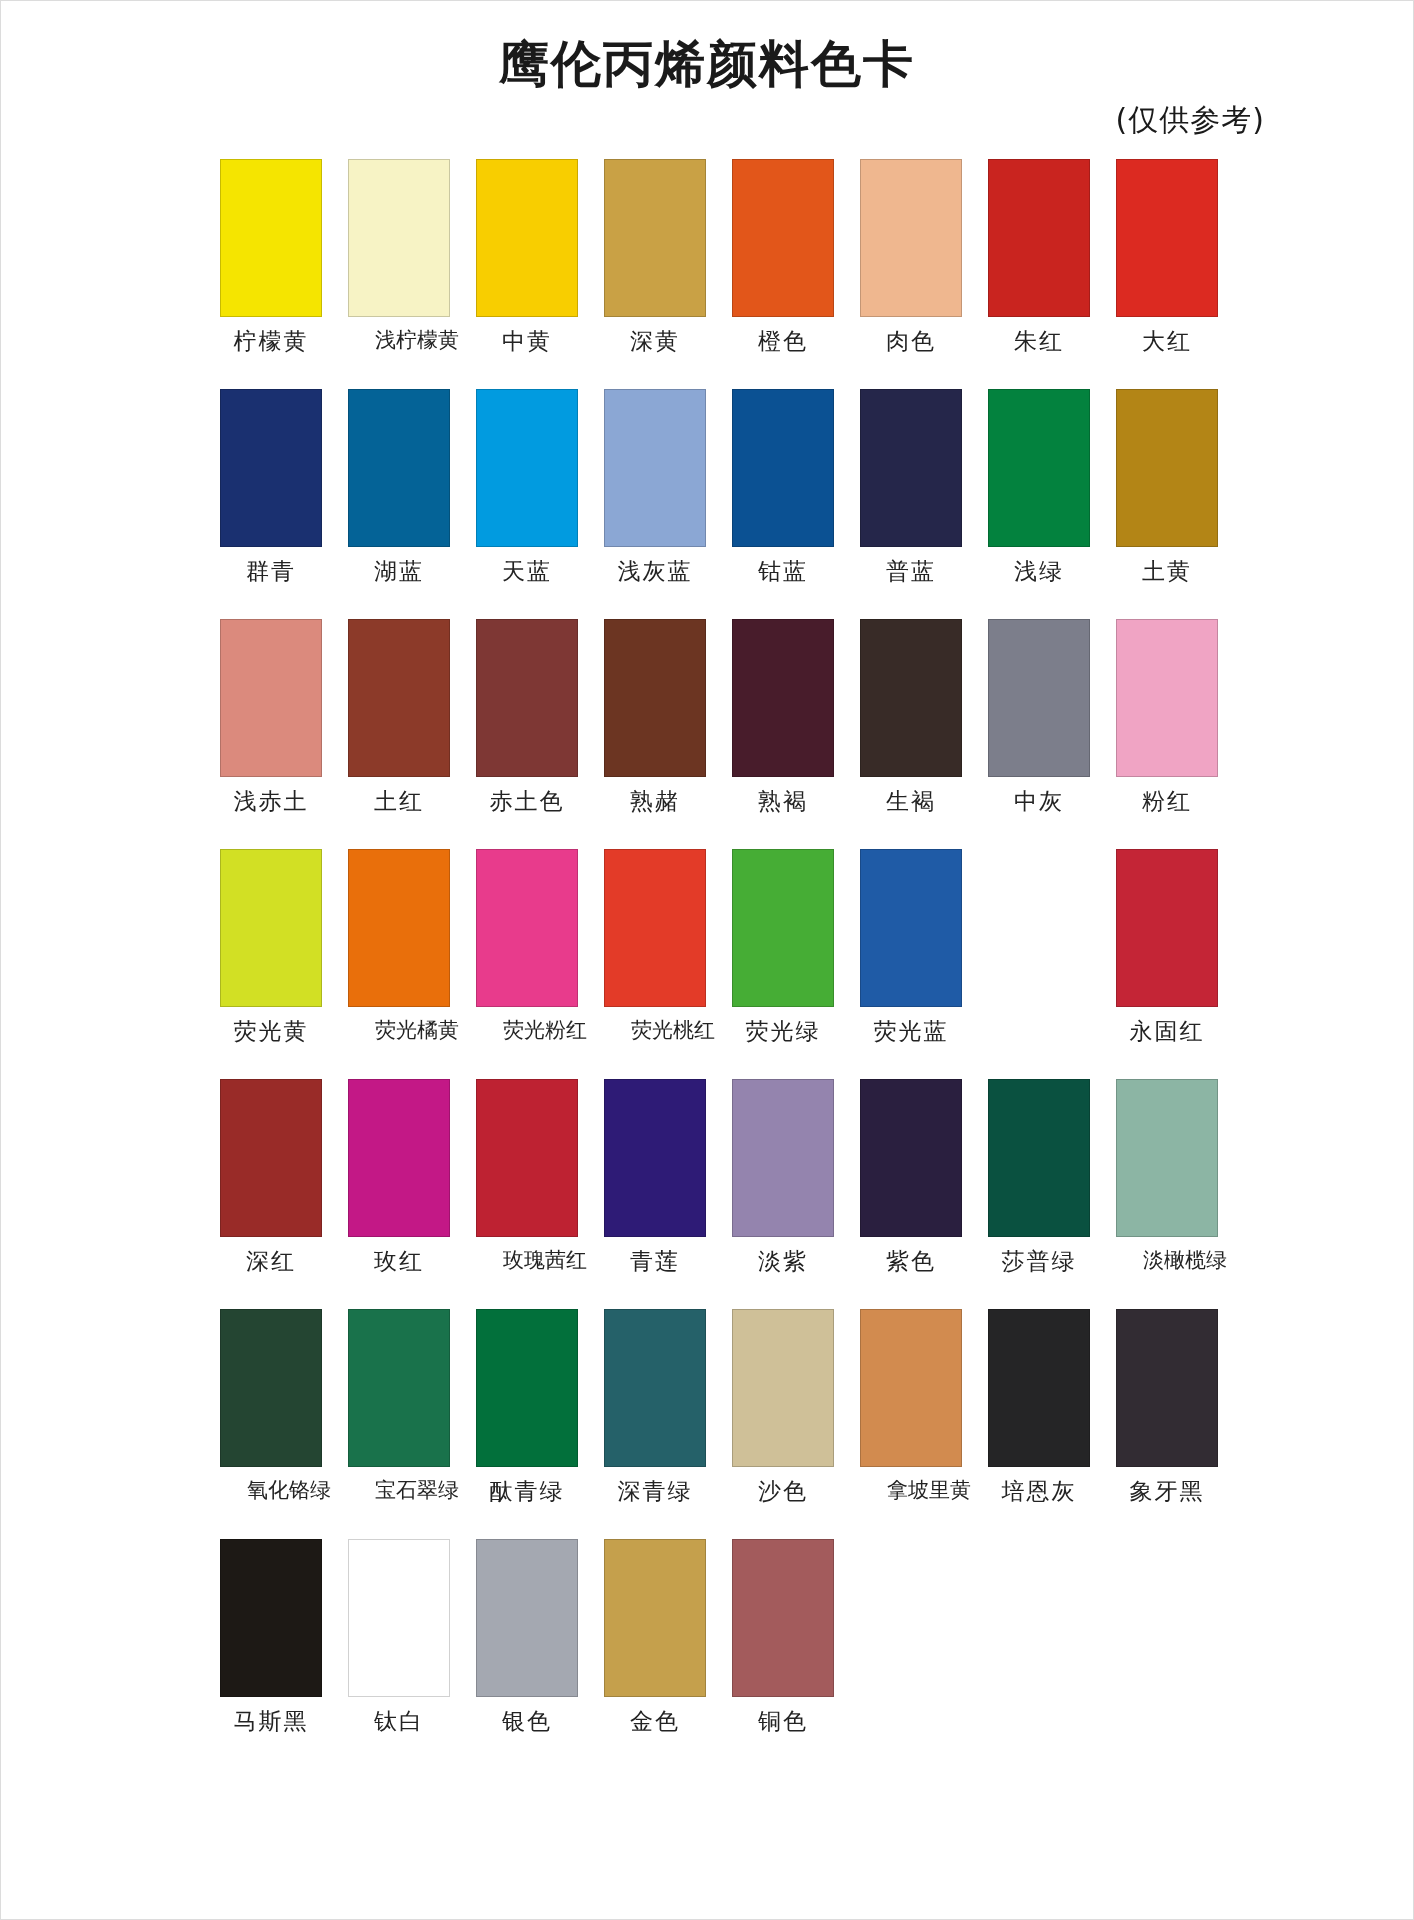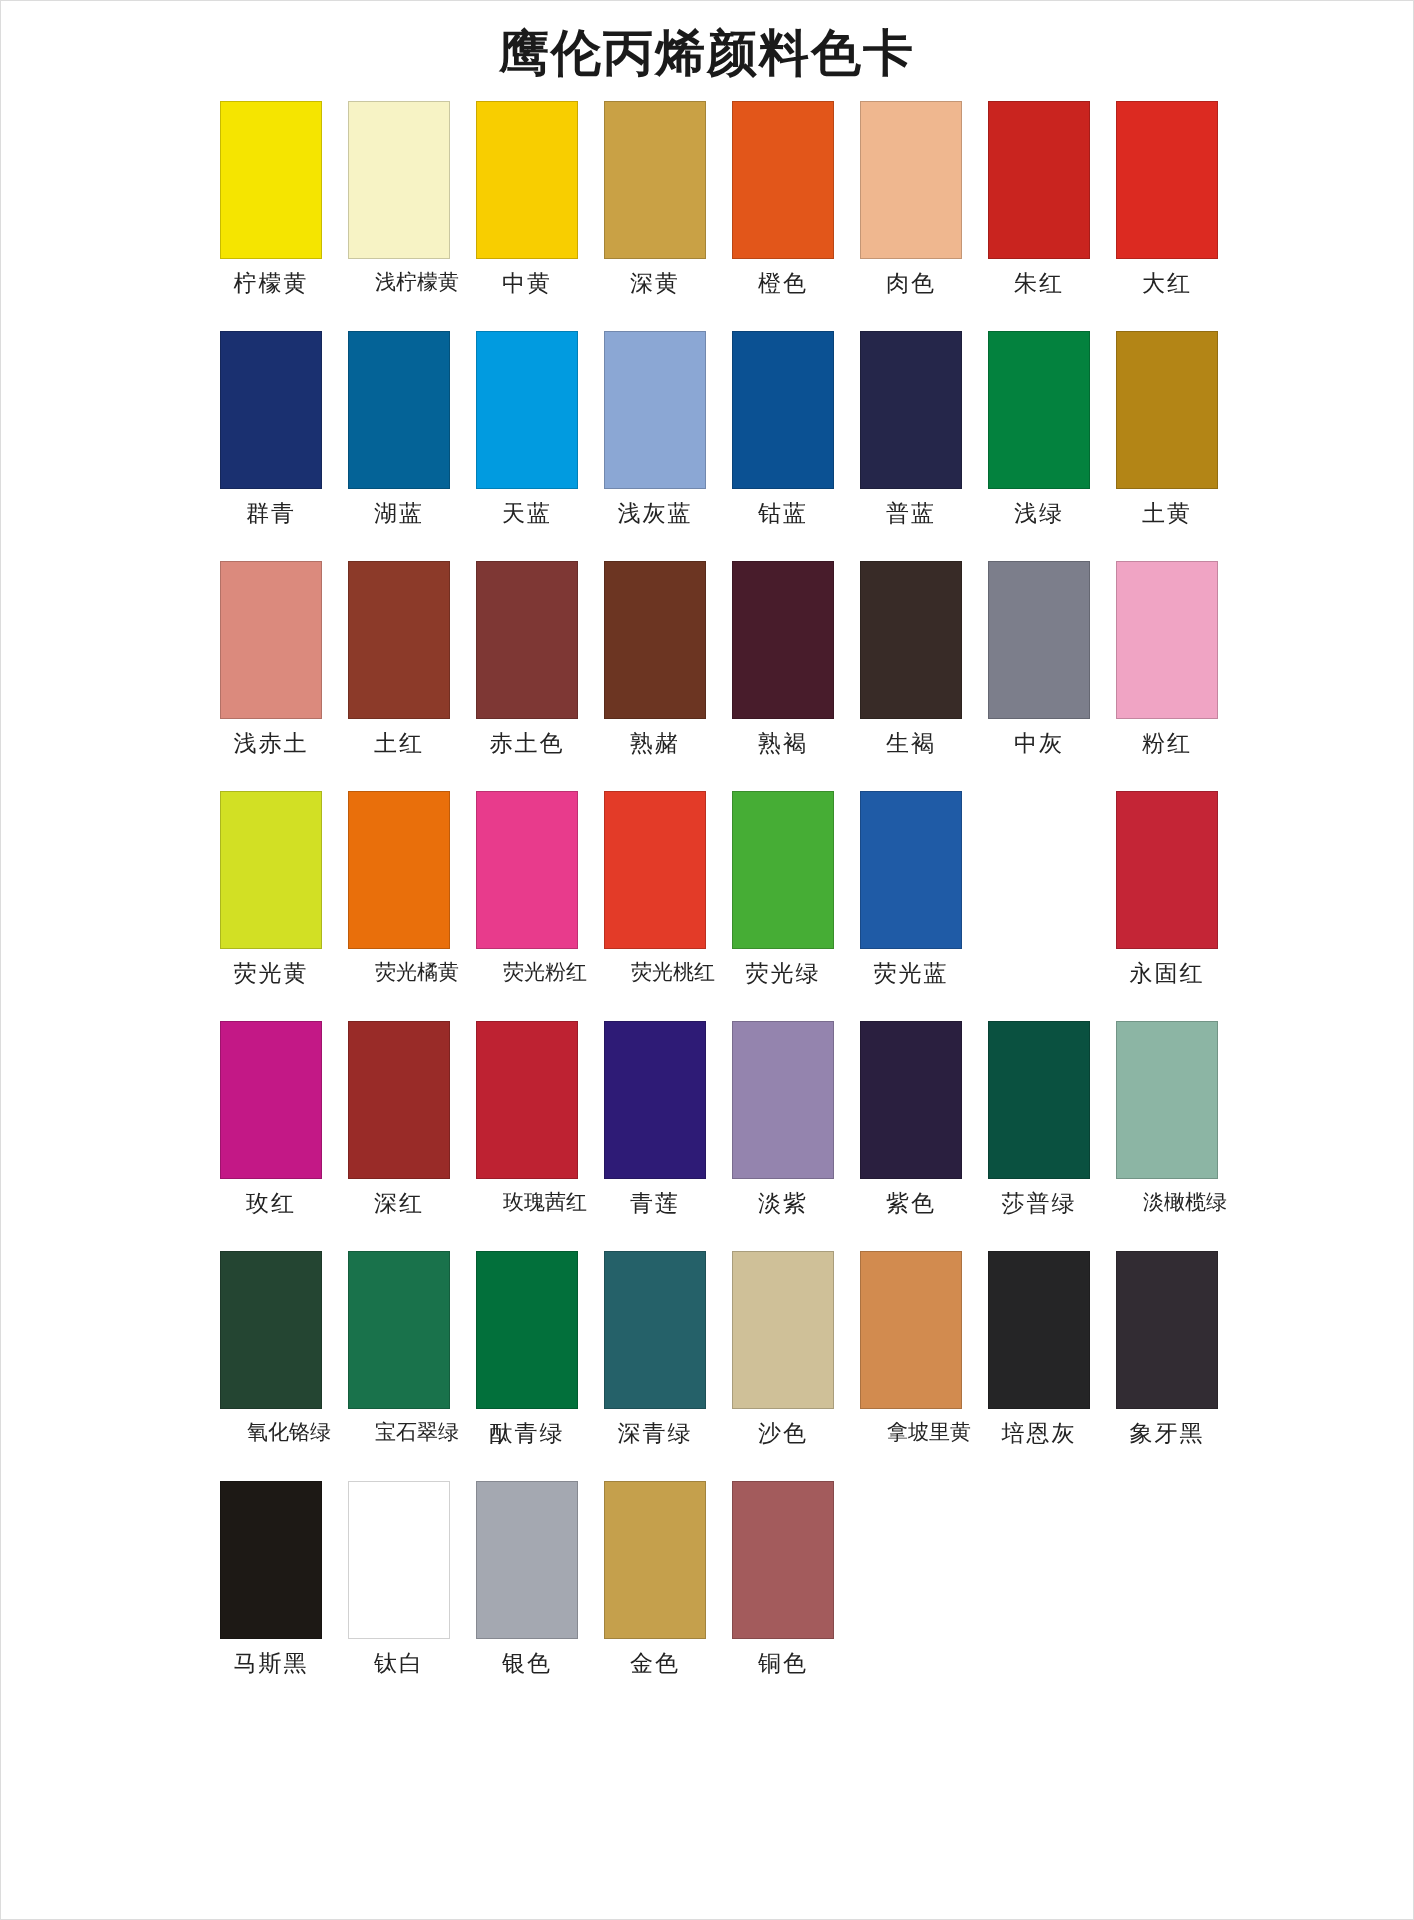--- a/index.html
+++ b/index.html
@@ -19,21 +19,21 @@
   #page {
     position: relative;
     width: 1414px;
     height: 1920px;
     background: #ffffff;
     box-sizing: border-box;
     border: 1px solid #dcdcdc;
   }
 
   #header {
-    padding-top: 24px;
+    padding-top: 35px;
     text-align: center;
   }
 
   #chart-title {
     font-family: "DejaVu Sans", "Liberation Sans", sans-serif;
     font-weight: bold;
     font-size: 50px;
     letter-spacing: 2px;
     color: #1a1a1a;
     line-height: 1.15;
@@ -100,20 +100,21 @@
     margin-left: 36px;
   }
 </style>
 </head>
 <body>
 
 <div id="page">
 
   <div id="header">
     <h1 id="chart-title">鹰伦丙烯颜料色卡</h1>
+    <div id="chart-subtitle">(仅供参考)</div>
   </div>
 
   <div id="grid">
       <div class="cell">
         <div class="swatch" title="柠檬黄 #F5E500" style="background: rgb(245, 229, 0);"></div>
         <div class="swatch-label">柠檬黄</div>
       </div>
       <div class="cell">
         <div class="swatch" title="浅柠檬黄 #F7F3C5" style="background: rgb(247, 243, 197);"></div>
         <div class="swatch-label small">浅柠檬黄</div>
@@ -232,28 +233,28 @@
       </div>
       <div class="cell empty">
         <div class="swatch"></div>
         <div class="swatch-label"></div>
       </div>
       <div class="cell">
         <div class="swatch" title="永固红 #C42536" style="background: rgb(196, 37, 54);"></div>
         <div class="swatch-label">永固红</div>
       </div>
       <div class="cell">
+        <div class="swatch" title="深红 #992B28" style="background: rgb(153, 43, 40);"></div>
+        <div class="swatch-label">深红</div>
+      </div>
+      <div class="cell">
         <div class="swatch" title="玫红 #C31886" style="background: rgb(195, 24, 134);"></div>
         <div class="swatch-label">玫红</div>
       </div>
       <div class="cell">
-        <div class="swatch" title="深红 #992B28" style="background: rgb(153, 43, 40);"></div>
-        <div class="swatch-label">深红</div>
-      </div>
-      <div class="cell">
         <div class="swatch" title="玫瑰茜红 #BE2232" style="background: rgb(190, 34, 50);"></div>
         <div class="swatch-label small">玫瑰茜红</div>
       </div>
       <div class="cell">
         <div class="swatch" title="青莲 #2E1B76" style="background: rgb(46, 27, 118);"></div>
         <div class="swatch-label">青莲</div>
       </div>
       <div class="cell">
         <div class="swatch" title="淡紫 #9484AE" style="background: rgb(148, 132, 174);"></div>
         <div class="swatch-label">淡紫</div>

